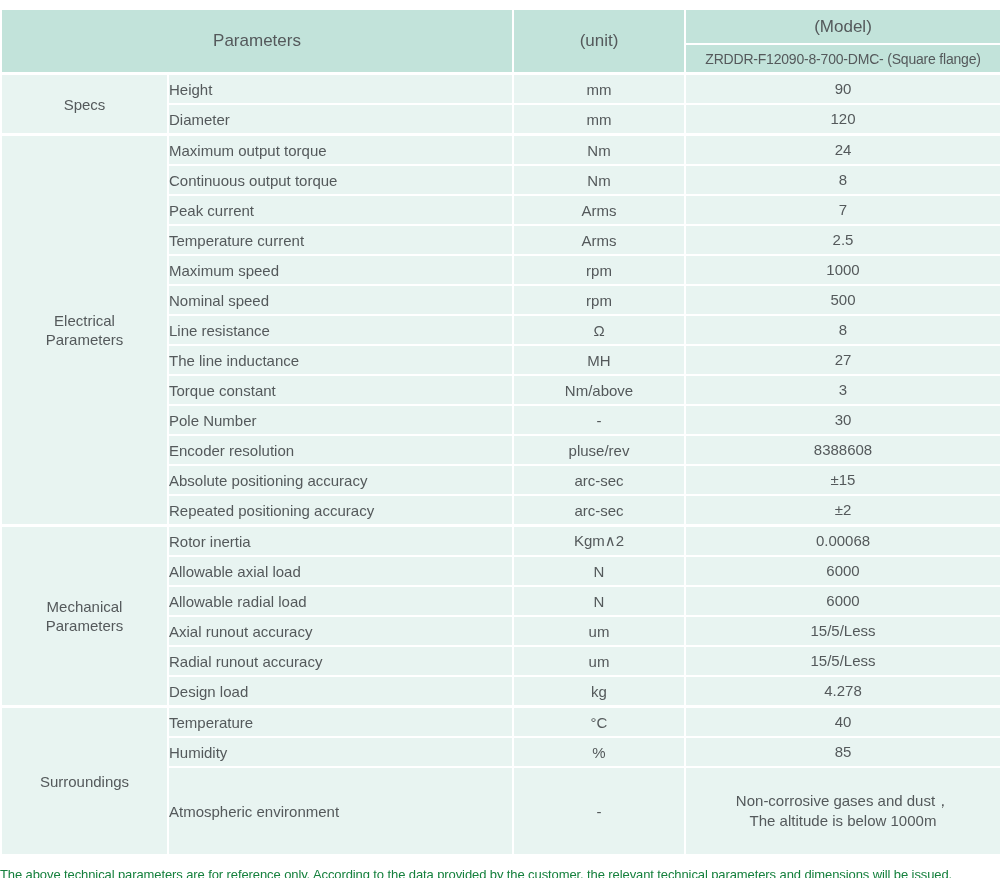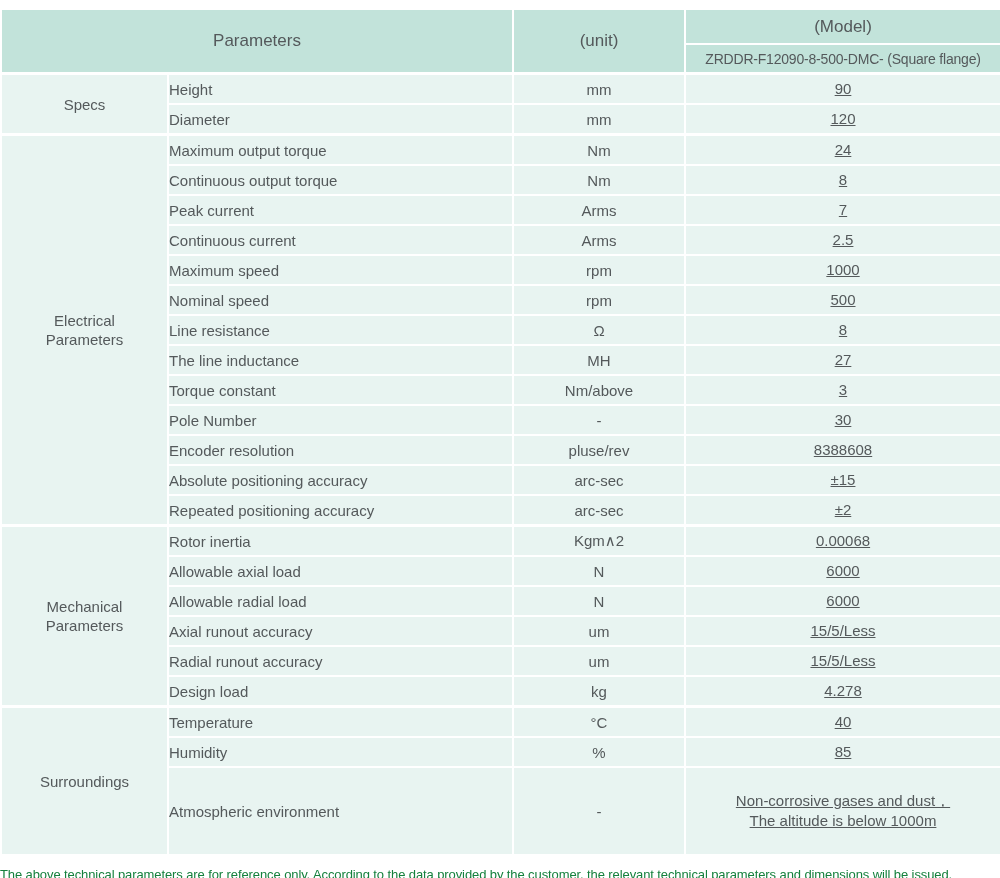--- a/index.html
+++ b/index.html
@@ -53,21 +53,21 @@
   }
   th.section-cell {
     text-align: center;
     line-height: 19px;
   }
   td.param-cell {
     text-align: left;
     padding-left: 26px;
   }
   td.unit-cell { text-align: center; }
-  td.value-cell { text-align: center; line-height: 20px; text-decoration: underline; }
+  td.value-cell { text-align: center; line-height: 20px; }
   tr.tall-row td { height: 86px; }
 
   .footnote {
     margin-top: 11px;
     font-size: 13px;
     color: #15803d;
     letter-spacing: -0.1px;
     white-space: nowrap;
   }
 </style>
@@ -82,21 +82,21 @@
         <col class="c3">
         <col class="c4">
     </colgroup>
     <thead>
       <tr>
         <th class="hdr-main" colspan="2" rowspan="2">Parameters</th>
         <th class="hdr-main" rowspan="2">(unit)</th>
         <th class="hdr-main">(Model)</th>
       </tr>
       <tr>
-        <th class="hdr-model-value">ZRDDR-F12090-8-500-DMC- (Square flange)</th>
+        <th class="hdr-model-value">ZRDDR-F12090-8-700-DMC- (Square flange)</th>
       </tr>
     </thead>
     <tbody>
         <tr class="section-start">
           <th class="section-cell" rowspan="2">
             <div>Specs</div>
           </th>
           <td class="param-cell">Height</td>
           <td class="unit-cell">mm</td>
           <td class="value-cell">90</td>
@@ -119,21 +119,21 @@
           <td class="param-cell">Continuous output torque</td>
           <td class="unit-cell">Nm</td>
           <td class="value-cell">8</td>
         </tr>
         <tr>
           <td class="param-cell">Peak current</td>
           <td class="unit-cell">Arms</td>
           <td class="value-cell">7</td>
         </tr>
         <tr>
-          <td class="param-cell">Continuous current</td>
+          <td class="param-cell">Temperature current</td>
           <td class="unit-cell">Arms</td>
           <td class="value-cell">2.5</td>
         </tr>
         <tr>
           <td class="param-cell">Maximum speed</td>
           <td class="unit-cell">rpm</td>
           <td class="value-cell">1000</td>
         </tr>
         <tr>
           <td class="param-cell">Nominal speed</td>

